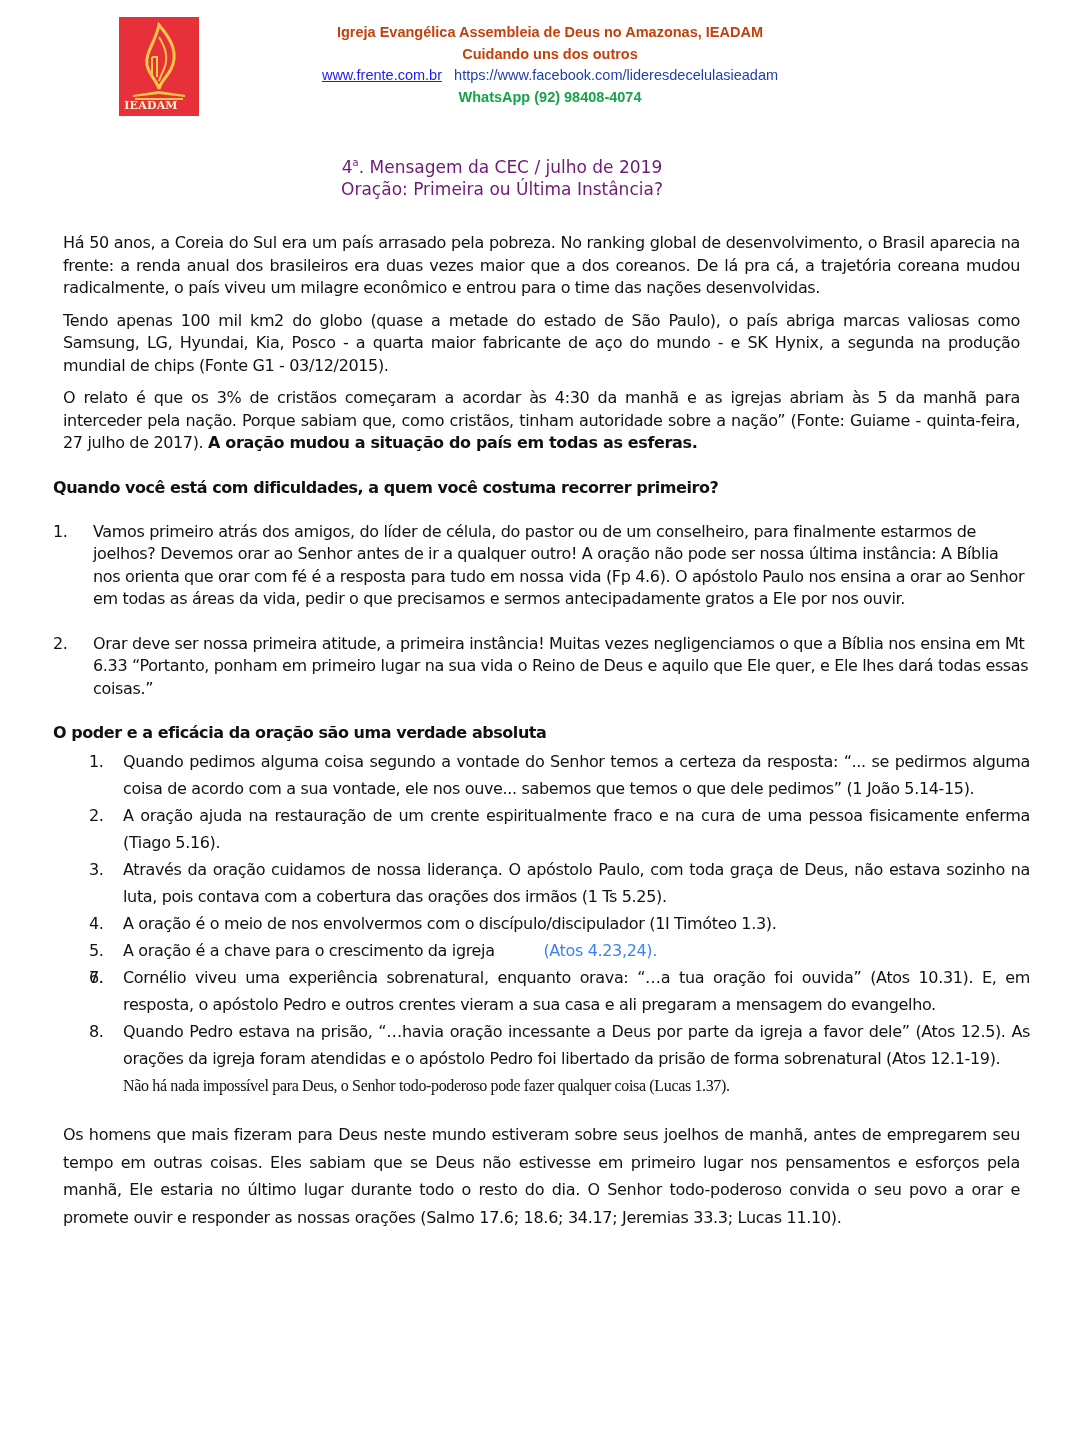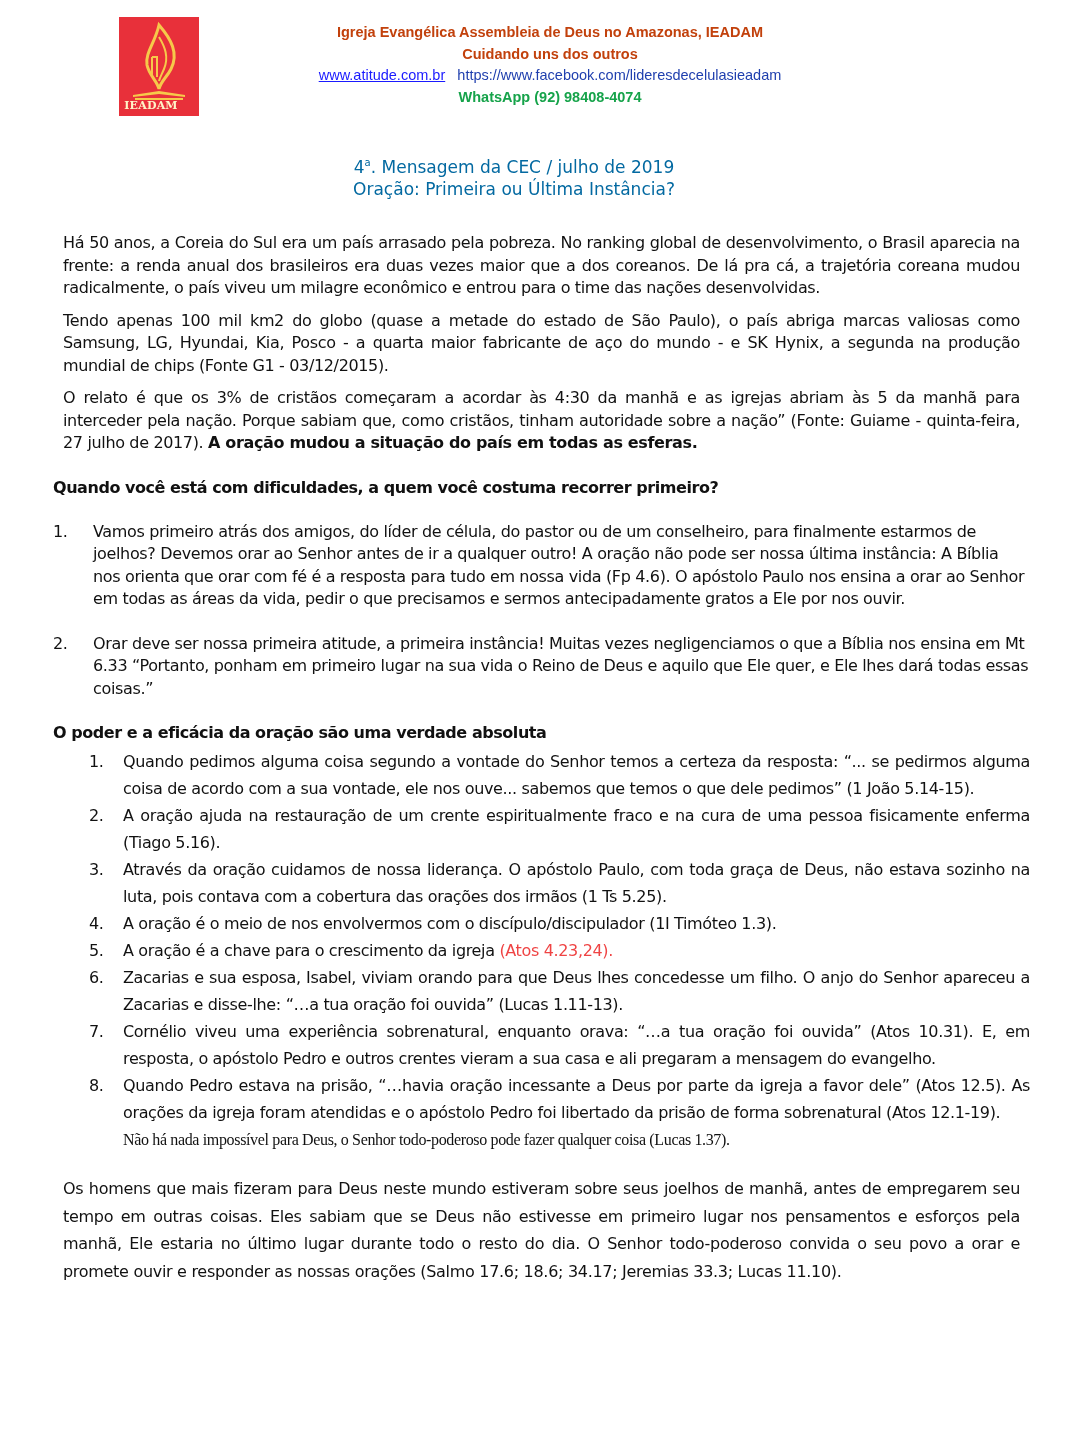--- a/index.html
+++ b/index.html
@@ -13,62 +13,62 @@
                font-family: "DejaVu Serif", serif; font-weight: bold; font-size: 11px;
                color: #fff4c8; letter-spacing: 0.2px; }
   .head-lines { position: absolute; left: 240px; width: 620px; top: 22px; text-align: center;
                 font-family: "Liberation Sans", sans-serif; font-size: 14.5px; line-height: 21.5px; }
   .head-lines .red { color: #c2410c; }
   .head-lines .b { font-weight: bold; }
   .head-lines .link-site { color: #1a1aff; text-decoration: underline; }
   .head-lines .link-fb { color: #1f3fae; }
   .head-lines .green { color: #16a34a; font-weight: bold; }
 
-  .titles { position: absolute; left: 12px; top: 152px; width: 1004px; text-align: center;
-            font-family: "DejaVu Sans", sans-serif; font-size: 17px; line-height: 22px; color: #0369a1; }
+  .titles { position: absolute; left: 0; top: 152px; width: 1004px; text-align: center;
+            font-family: "DejaVu Sans", sans-serif; font-size: 17px; line-height: 22px; color: #701a75; }
   .titles sup { font-size: 10px; }
 
   .body { position: absolute; left: 53px; top: 222px; width: 977px;
           font-family: "DejaVu Sans", sans-serif; font-size: 16px; color: #111; }
   .p { margin: 10px; line-height: 22.5px; text-align: justify; letter-spacing: -0.35px; }
   .bold { font-weight: bold; }
   .question { margin-top: 22px; line-height: 22px; font-weight: bold; letter-spacing: -0.45px; }
 
   .list1 { margin: 22px 0 0 0; padding: 0; list-style: none; }
   .list1 li { position: relative; padding-left: 40px; line-height: 22.5px; letter-spacing: -0.35px; }
   .list1 li + li { margin-top: 22px; }
   .num { position: absolute; left: 0; top: 0; }
 
   .section { margin-top: 22px; font-weight: bold; line-height: 22px; letter-spacing: -0.45px; }
   .list2 { margin: 4px 0 0 0; padding: 0; list-style: none; }
   .list2 li { position: relative; padding-left: 70px; line-height: 27px; text-align: justify;
               letter-spacing: -0.35px; }
   .list2 .num { left: 36px; }
-  .blue { color: #ef4444; }
+  .blue { color: #3b82f6; margin-left: 44px; }
 
   .closing { margin-top: 22px; line-height: 27.5px; text-align: justify; letter-spacing: -0.3px; }
 </style>
 </head>
 <body>
 
 <div class="header">
   <div class="logo">
     <svg width="80" height="99" viewBox="0 0 80 99">
       <path d="M40 8 C 52 22, 60 36, 52 52 C 48 60, 42 64, 40 72 C 38 64, 30 58, 28 48 C 26 36, 36 26, 40 8 Z" fill="none" stroke="#f6c94a" stroke-width="3"></path>
       <path d="M40 20 C 46 30, 50 40, 45 52 C 43 57, 41 60, 40 64" fill="none" stroke="#f6c94a" stroke-width="2"></path>
       <path d="M33 40 L 38 40 L 38 60 M 33 40 L 33 60" fill="none" stroke="#f6c94a" stroke-width="2"></path>
       <path d="M14 78 L 40 74 L 66 78 L 66 80 L 40 77 L 14 80 Z" fill="#f6c94a"></path>
       <rect x="16" y="81" width="48" height="2" fill="#f6c94a"></rect>
     </svg>
     <div class="logo-text">IEADAM</div>
   </div>
   <div class="head-lines">
     <div class="red b">Igreja Evangélica Assembleia de Deus no Amazonas, IEADAM</div>
     <div class="red b">Cuidando uns dos outros</div>
-    <div><span class="link-site">www.atitude.com.br</span>&nbsp;&nbsp;&nbsp;<span class="link-fb">https://www.facebook.com/lideresdecelulasieadam</span></div>
+    <div><span class="link-site">www.frente.com.br</span>&nbsp;&nbsp;&nbsp;<span class="link-fb">https://www.facebook.com/lideresdecelulasieadam</span></div>
     <div class="green">WhatsApp (92) 98408-4074</div>
   </div>
 </div>
 
 <div class="titles">
   <div><span>4</span><sup>a</sup><span>. Mensagem da CEC / julho de 2019</span></div>
   <div>Oração: Primeira ou Última Instância?</div>
 </div>
 
 <div class="body">
@@ -84,20 +84,20 @@
   </ol>
 
   <div class="section">O poder e a eficácia da oração são uma verdade absoluta</div>
 
   <ol class="list2">
     <li><span class="num">1.</span><span>Quando pedimos alguma coisa segundo a vontade do Senhor temos a certeza da resposta: “... se pedirmos alguma coisa de acordo com a sua vontade, ele nos ouve... sabemos que temos o que dele pedimos” (1 João 5.14-15).</span></li>
     <li><span class="num">2.</span><span>A oração ajuda na restauração de um crente espiritualmente fraco e na cura de uma pessoa fisicamente enferma (Tiago 5.16).</span></li>
     <li><span class="num">3.</span><span>Através da oração cuidamos de nossa liderança. O apóstolo Paulo, com toda graça de Deus, não estava sozinho na luta, pois contava com a cobertura das orações dos irmãos (1 Ts 5.25).</span></li>
     <li><span class="num">4.</span><span>A oração é o meio de nos envolvermos com o discípulo/discipulador (1I Timóteo 1.3).</span></li>
     <li><span class="num">5.</span><span>A oração é a chave para o crescimento da igreja </span><span class="blue">(Atos 4.23,24).</span></li>
-    <li><span class="num">6.</span><span>Zacarias e sua esposa, Isabel, viviam orando para que Deus lhes concedesse um filho. O anjo do Senhor apareceu a Zacarias e disse-lhe: “…a tua oração foi ouvida” (Lucas 1.11-13).</span></li>
+    <li><span class="num">6.</span></li>
     <li><span class="num">7.</span><span>Cornélio viveu uma experiência sobrenatural, enquanto orava: “…a tua oração foi ouvida” (Atos 10.31). E, em resposta, o apóstolo Pedro e outros crentes vieram a sua casa e ali pregaram a mensagem do evangelho.</span></li>
     <li><span class="num">8.</span><span>Quando Pedro estava na prisão, “…havia oração incessante a Deus por parte da igreja a favor dele” (Atos 12.5). As orações da igreja foram atendidas e o apóstolo Pedro foi libertado da prisão de forma sobrenatural (Atos 12.1-19).</span></li>
   </ol>
   <div class="extra" style="padding-left:70px;line-height:27px;letter-spacing:-0.35px;font-family:Liberation Serif, serif;">Não há nada impossível para Deus, o Senhor todo-poderoso pode fazer qualquer coisa (Lucas 1.37).</div>
 
   <p class="p closing">Os homens que mais fizeram para Deus neste mundo estiveram sobre seus joelhos de manhã, antes de empregarem seu tempo em outras coisas. Eles sabiam que se  Deus não estivesse em primeiro lugar nos pensamentos e esforços pela manhã, Ele  estaria no último lugar durante todo o resto do dia. O Senhor todo-poderoso convida o seu povo a orar e promete ouvir e responder as nossas orações (Salmo 17.6; 18.6; 34.17; Jeremias 33.3; Lucas 11.10).</p>
 </div>
 
 </body></html>

